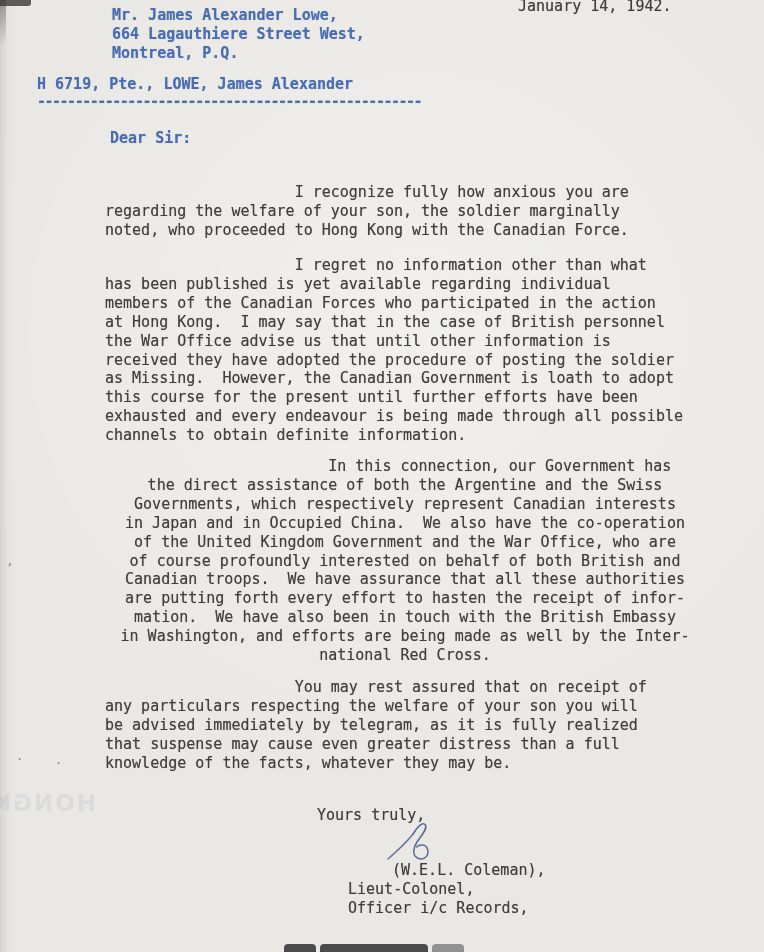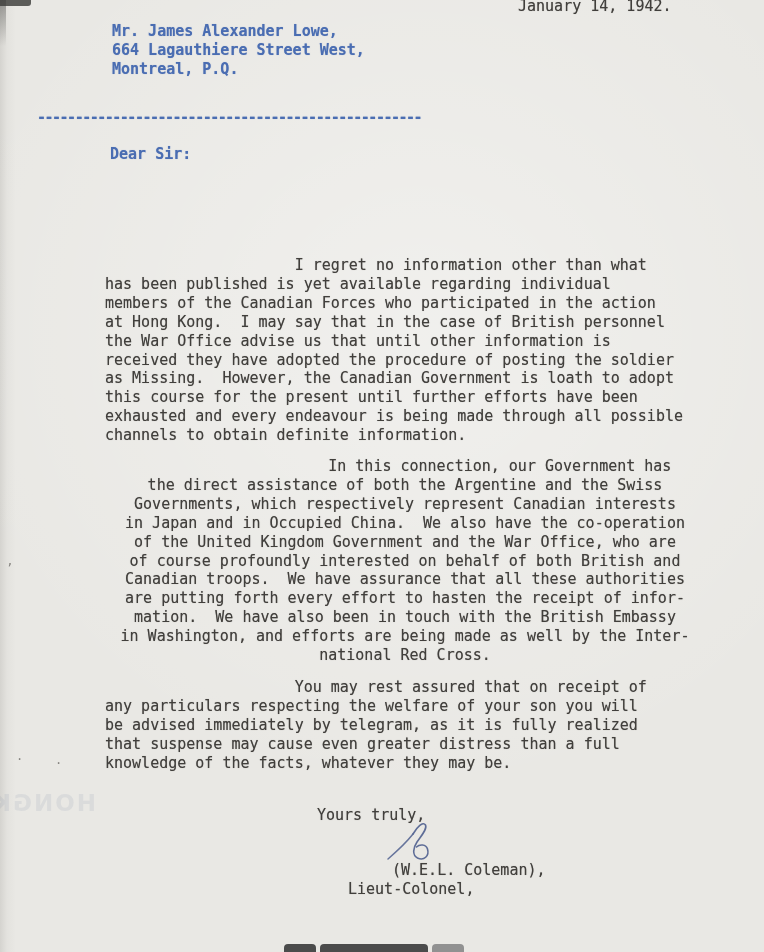--- a/index.html
+++ b/index.html
@@ -16,21 +16,20 @@
     font-size:15px;line-height:18.9px;
     color:#413f3c;
     text-shadow:0 0 0.7px rgba(65,63,60,0.55);
     white-space:pre;
     position:absolute;
   }
   .ink-blue{
     color:#4a6db2;
     font-weight:bold;
     text-shadow:0 0 0.8px rgba(74,109,178,0.55);
-    margin-top:16px;
   }
   .para{left:105px;width:600px;}
   .dashline{letter-spacing:-1.5px;font-weight:bold;}
   .corner-mark{
     position:absolute;left:0;top:0;width:31px;height:6px;
     background:#434341;border-radius:0 0 3px 0;opacity:.85;
   }
   .edge-shade{
     position:absolute;left:0;top:0;width:6px;height:46px;
     background:linear-gradient(180deg, rgba(60,60,58,0.45), rgba(60,60,58,0));
@@ -59,24 +58,28 @@
   <div class="edge-shade"></div>
 
   <div class="bleed">HONGKO</div>
 
   <div class="typed" style="left:518px;top:-3px;">January 14, 1942.</div>
 
   <div class="typed ink-blue" style="left:112px;top:6px;">Mr. James Alexander Lowe,</div>
   <div class="typed ink-blue" style="left:112px;top:25px;">664 Lagauthiere Street West,</div>
   <div class="typed ink-blue" style="left:112px;top:44px;">Montreal, P.Q.</div>
 
+  <div class="typed ink-blue" style="left:37px;top:75px;">H 6719, Pte., LOWE, James Alexander</div>
   <div class="typed ink-blue dashline" style="left:37px;top:92px;">---------------------------------------------------</div>
 
   <div class="typed ink-blue" style="left:110px;top:129px;">Dear Sir:</div>
 
+  <div class="typed para" style="top:183px;">                     I recognize fully how anxious you are
+regarding the welfare of your son, the soldier marginally
+noted, who proceeded to Hong Kong with the Canadian Force.</div>
   <div class="typed para" style="top:256px;">                     I regret no information other than what
 has been published is yet available regarding individual
 members of the Canadian Forces who participated in the action
 at Hong Kong.  I may say that in the case of British personnel
 the War Office advise us that until other information is
 received they have adopted the procedure of posting the soldier
 as Missing.  However, the Canadian Government is loath to adopt
 this course for the present until further efforts have been
 exhausted and every endeavour is being made through all possible
 channels to obtain definite information.</div>
@@ -99,20 +102,21 @@
 
   <div class="typed" style="left:317px;top:806px;">Yours truly,</div>
 
   <svg class="sig" width="54" height="46" viewBox="0 0 54 46">
     <path d="M2 41 C10 34, 20 25, 27 16" stroke="#4f5f8e" stroke-width="1.5" fill="none" stroke-linecap="round" opacity="0.85"></path>
     <path d="M27 16 C31 9, 37 3, 39.5 7 C41.5 11, 35 18, 31 24 C27 30, 26 37, 31.5 40 C38 43, 43.5 38, 41.5 31 C40 26, 33.5 26, 30.5 29" stroke="#4f5f8e" stroke-width="1.6" fill="none" stroke-linecap="round" opacity="0.9"></path>
   </svg>
 
   <div class="typed" style="left:348px;top:861px;margin-left:44px;">(W.E.L. Coleman),</div>
   <div class="typed" style="left:348px;top:880px;">Lieut-Colonel,</div>
+  <div class="typed" style="left:348px;top:899px;">Officer i/c Records,</div>
 
   <div class="speck" style="left:6px;top:562px;">’</div>
   <div class="speck" style="left:16px;top:752px;">·</div>
   <div class="speck" style="left:55px;top:756px;">·</div>
 
   <button class="tb tb-dark" style="left:284px;width:32px;"></button>
   <button class="tb tb-dark" style="left:320px;width:108px;"></button>
   <button class="tb tb-light" style="left:432px;width:32px;"></button>
 
 </div>

